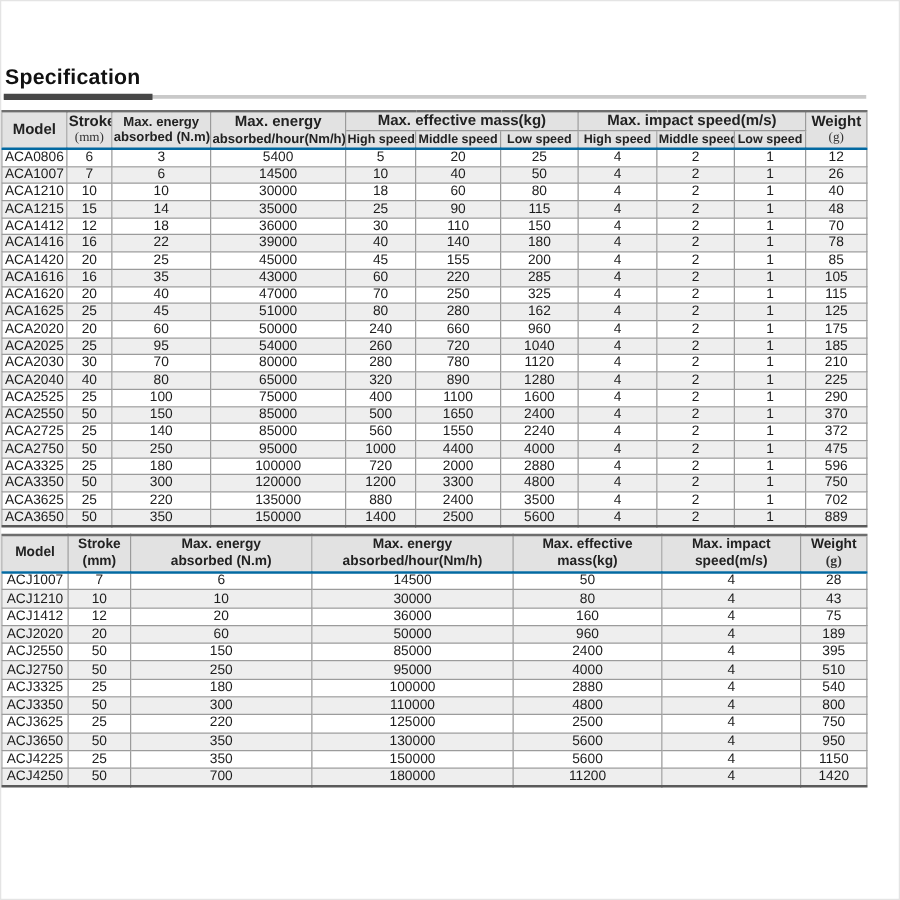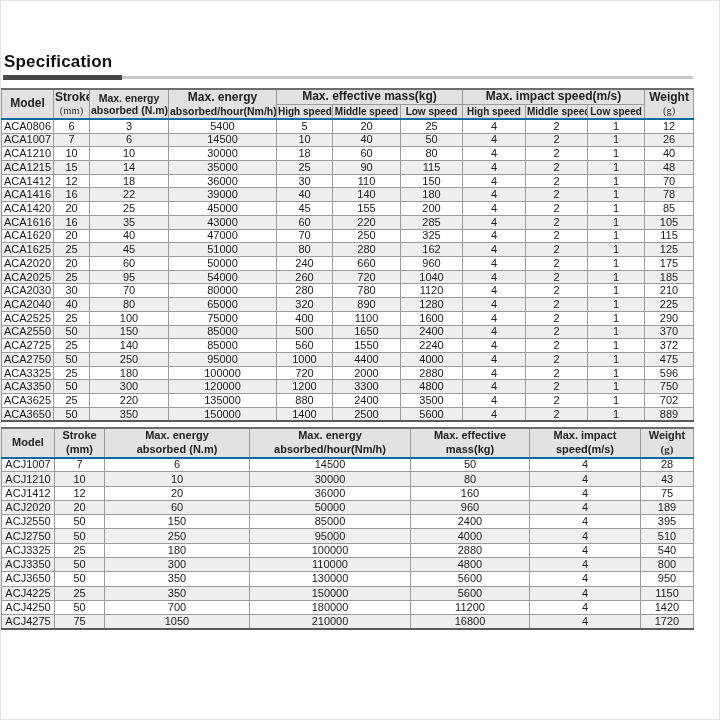--- a/index.html
+++ b/index.html
@@ -542,20 +542,29 @@
         <tr>
           <td>ACJ3350</td>
           <td>50</td>
           <td>300</td>
           <td>110000</td>
           <td>4800</td>
           <td>4</td>
           <td>800</td>
         </tr>
         <tr>
+          <td>ACJ3625</td>
+          <td>25</td>
+          <td>220</td>
+          <td>125000</td>
+          <td>2500</td>
+          <td>4</td>
+          <td>750</td>
+        </tr>
+        <tr>
           <td>ACJ3650</td>
           <td>50</td>
           <td>350</td>
           <td>130000</td>
           <td>5600</td>
           <td>4</td>
           <td>950</td>
         </tr>
         <tr>
           <td>ACJ4225</td>
@@ -568,25 +577,16 @@
         </tr>
         <tr>
           <td>ACJ4250</td>
           <td>50</td>
           <td>700</td>
           <td>180000</td>
           <td>11200</td>
           <td>4</td>
           <td>1420</td>
         </tr>
-        <tr>
-          <td>ACJ4275</td>
-          <td>75</td>
-          <td>1050</td>
-          <td>210000</td>
-          <td>16800</td>
-          <td>4</td>
-          <td>1720</td>
-        </tr>
       </tbody>
   </table>
 
 </div>
 
 </body></html>

